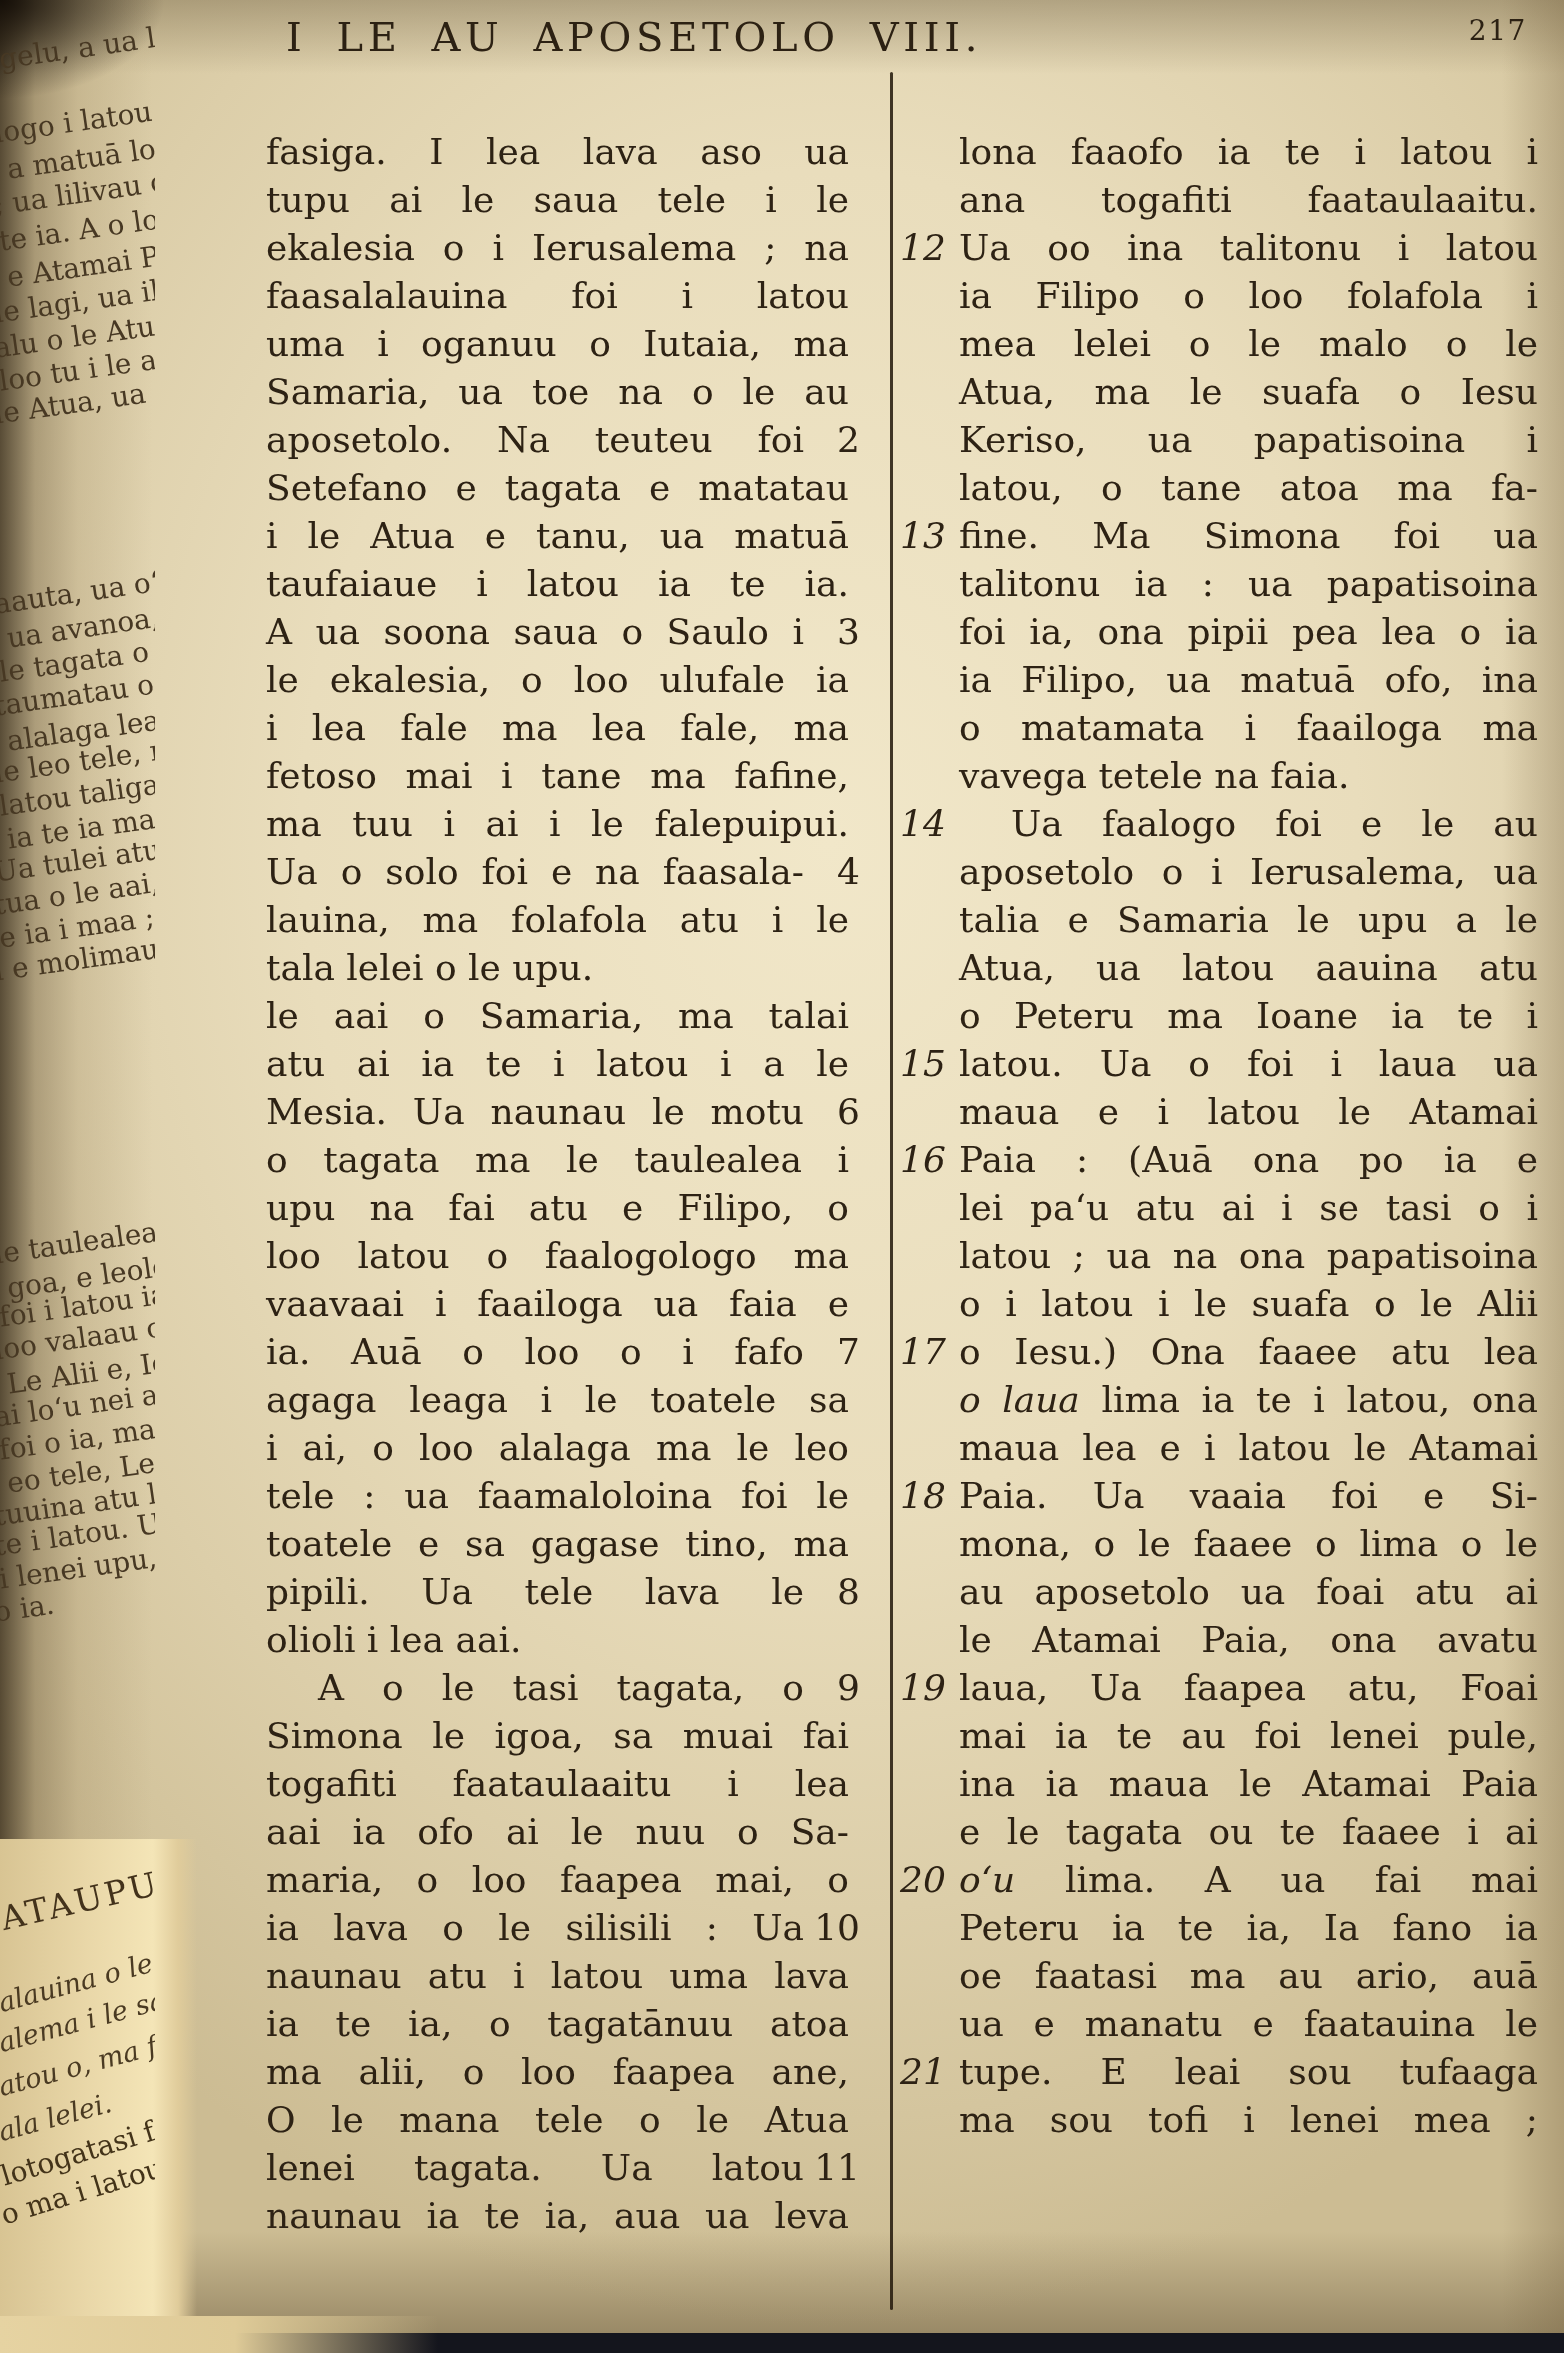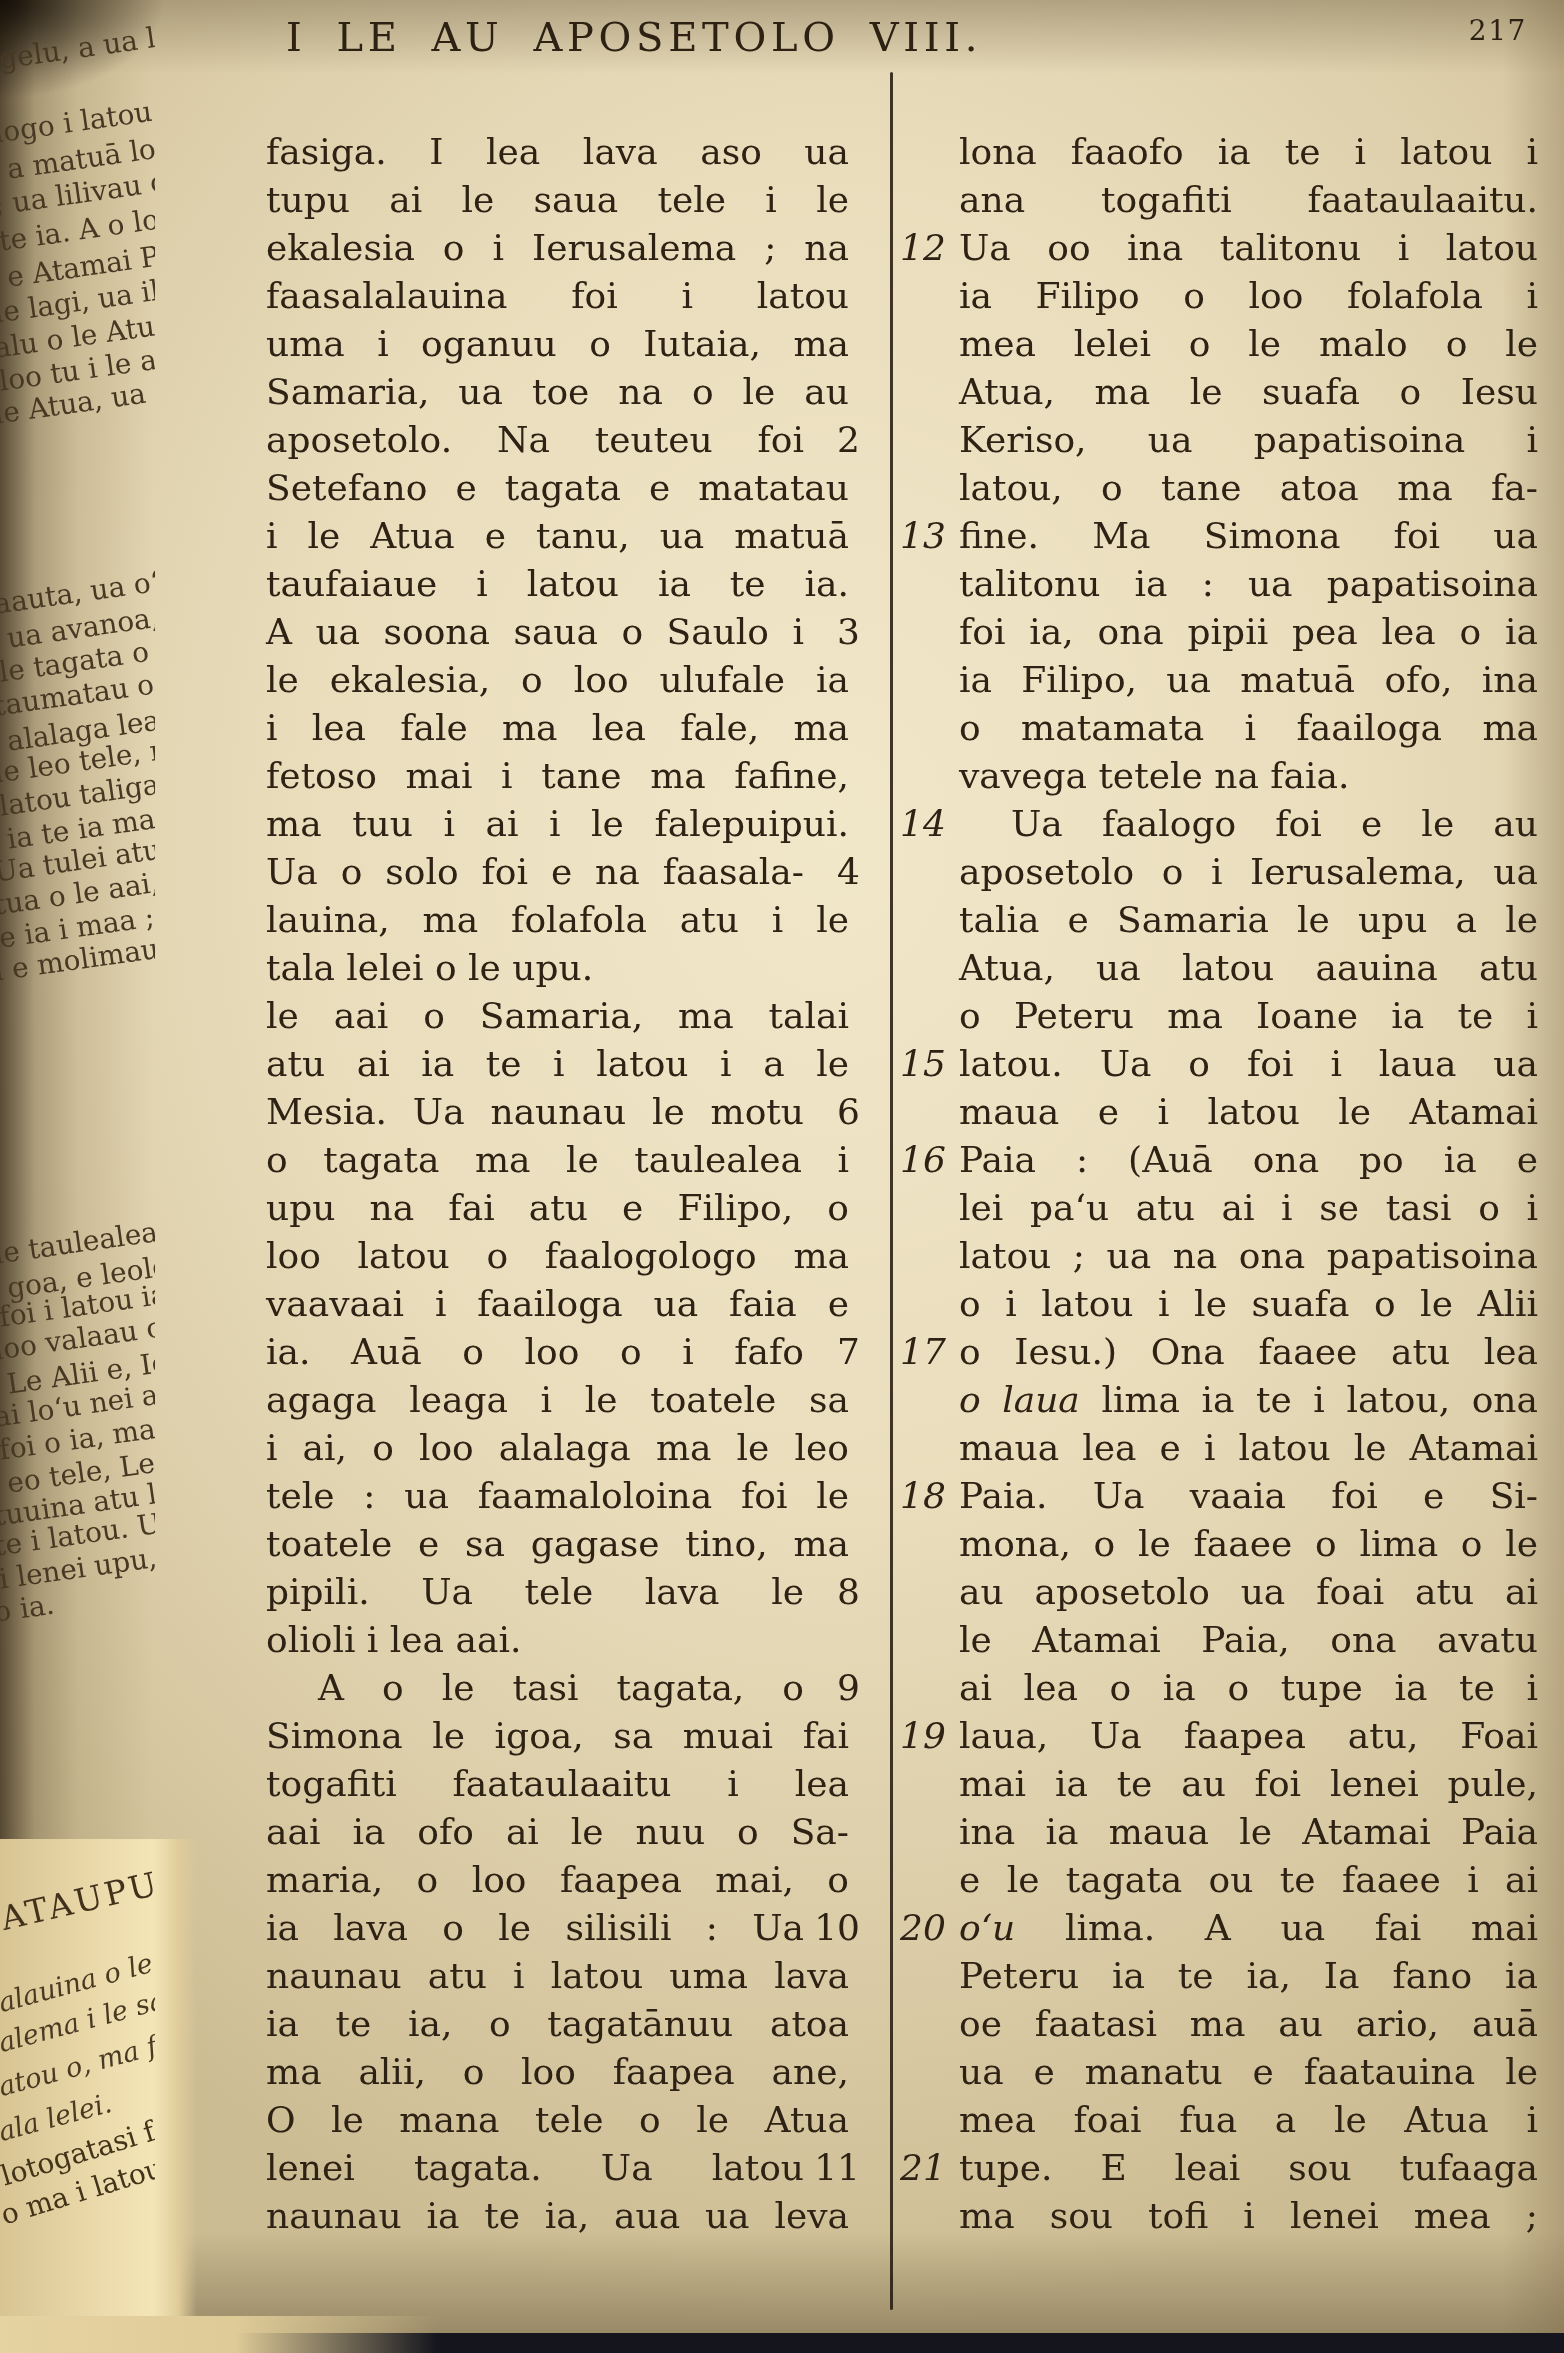--- a/index.html
+++ b/index.html
@@ -366,23 +366,20 @@
     </div>
     <div class="line">
       <span class="ltxt">mona, o le faaee o lima o le</span>
     </div>
     <div class="line">
       <span class="ltxt">au aposetolo ua foai atu ai</span>
     </div>
     <div class="line">
       <span class="ltxt">le Atamai Paia, ona avatu</span>
     </div>
-    <div class="line">
-      <span class="ltxt">ai lea o ia o tupe ia te i</span>
-    </div>
     <div class="line hasv">
       <span class="ltxt">laua,  Ua faapea atu, Foai</span>
       <span class="vnum right">19</span>
     </div>
     <div class="line">
       <span class="ltxt">mai ia te au foi lenei pule,</span>
     </div>
     <div class="line">
       <span class="ltxt">ina ia maua le Atamai Paia</span>
     </div>
@@ -395,23 +392,20 @@
     </div>
     <div class="line">
       <span class="ltxt">Peteru ia te ia, Ia fano ia</span>
     </div>
     <div class="line">
       <span class="ltxt">oe faatasi ma au ario, auā</span>
     </div>
     <div class="line">
       <span class="ltxt">ua e manatu e faatauina le</span>
     </div>
-    <div class="line">
-      <span class="ltxt">mea foai fua a le Atua i</span>
-    </div>
     <div class="line hasv">
       <span class="ltxt">tupe.  E leai sou tufaaga</span>
       <span class="vnum right">21</span>
     </div>
     <div class="line">
       <span class="ltxt">ma sou tofi i lenei mea ;</span>
     </div>
   </div>
 
 

